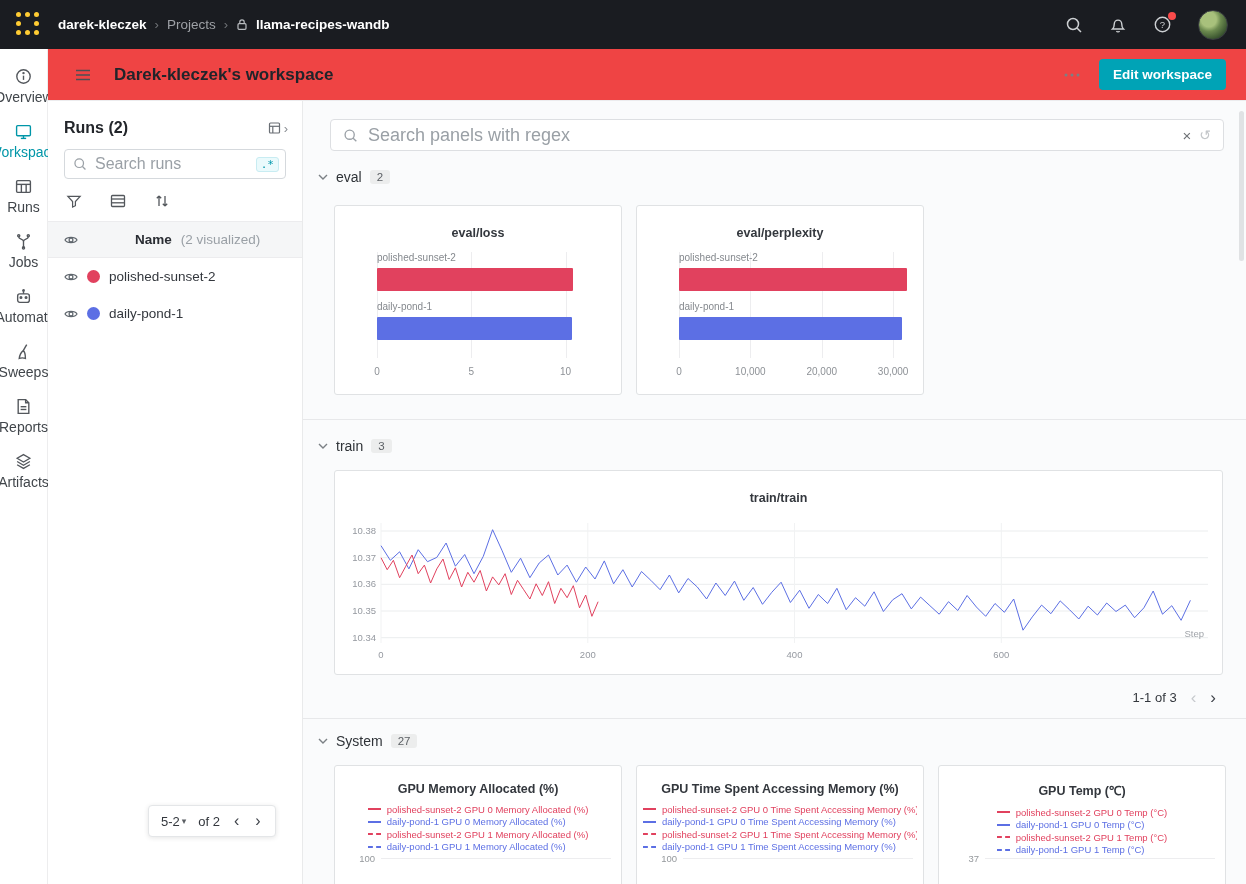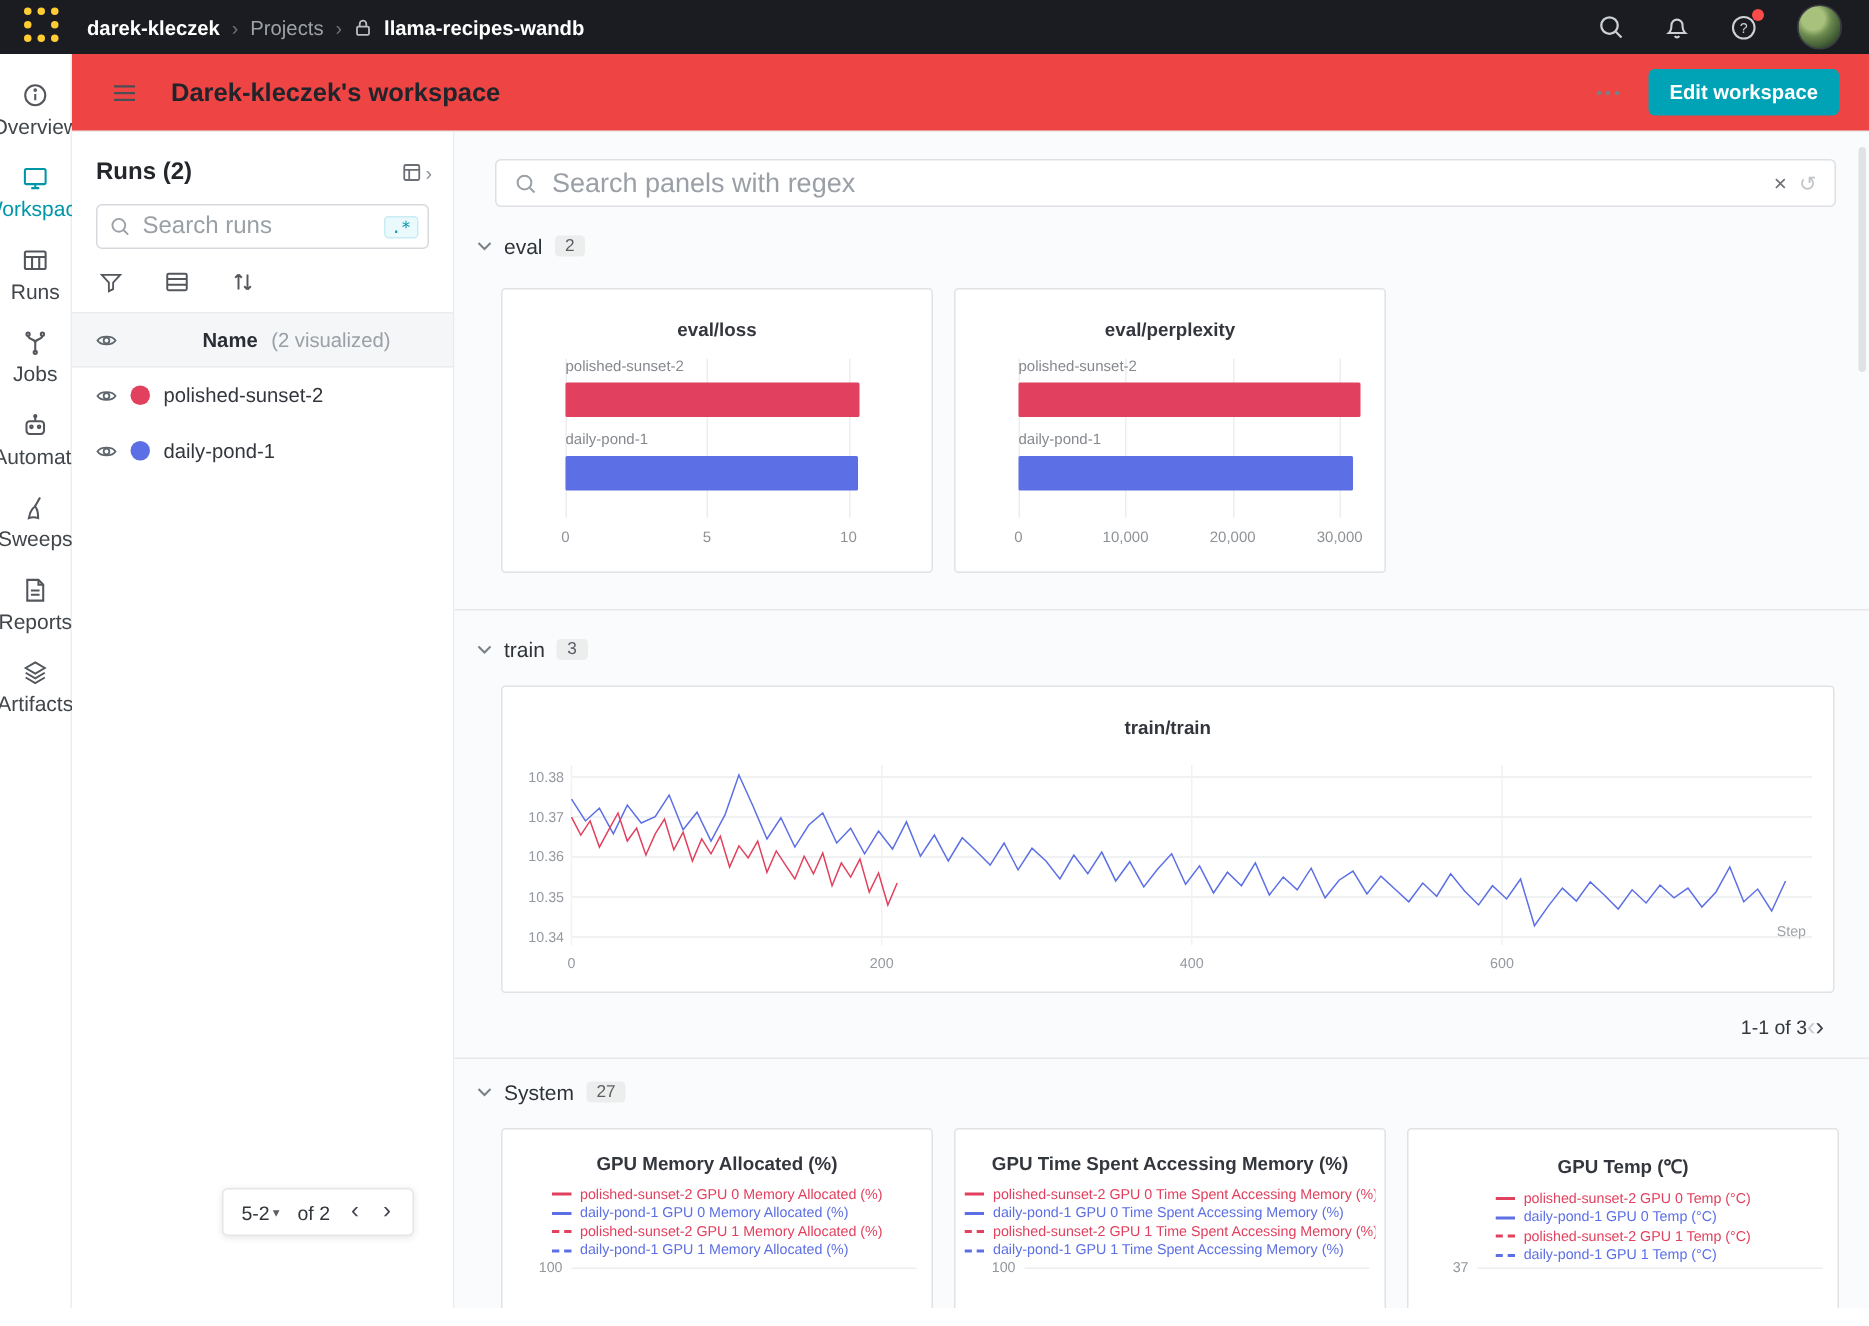--- a/index.html
+++ b/index.html
@@ -2,21 +2,21 @@
 <html><head>
 <meta charset="utf-8">
 <style>
   * { box-sizing: border-box; }
   html,body { margin:0; padding:0; }
   body {
     width:1246px; height:884px; overflow:hidden; background:#fff;
     font-family:"Liberation Sans", sans-serif; color:#33373d;
   }
   
-  .topnav { height:36px; background:#1a1c21; display:flex; align-items:center; }
+  .topnav { height:49px; background:#1a1c21; display:flex; align-items:center; }
   .logo { margin-left:16px; display:grid; grid-template-columns:repeat(3,8px); grid-auto-rows:8px; gap:1px; cursor:pointer; }
   .logo i { width:5px; height:5px; border-radius:50%; background:#ffcc33; display:block; }
   .logo i.off { background:transparent; }
   .crumbs { margin-left:16px; display:flex; align-items:center; gap:8px; font-size:13.5px; color:#9ea1a6; }
   .crumb-strong { color:#fff; font-weight:700; cursor:pointer; }
   .crumb-sep { color:#6f7276; font-size:13px; }
   .crumb-link { color:#9ea1a6; cursor:pointer; }
   .nav-right { margin-left:auto; margin-right:18px; display:flex; align-items:center; gap:26px; }
   .nav-icon { cursor:pointer; display:flex; align-items:center; position:relative; }
   .red-dot { position:absolute; top:-3px; right:-4px; width:8px; height:8px; border-radius:50%; background:#fa4b4b; }
@@ -80,21 +80,21 @@
   .bc-grid { position:absolute; top:0; bottom:0; width:1px; background:#ededef; }
   .bc-label { font-size:10px; color:#85898e; line-height:12px; margin-bottom:4px; position:relative; }
   .bc-label + .bc-bar + .bc-label { margin-top:10px; }
   .bc-bar { height:23px; border-radius:1px; position:relative; cursor:pointer; }
   .bc-axis { position:absolute; left:0; right:0; bottom:0; height:14px; }
   .bc-axis span { position:absolute; transform:translateX(-50%); font-size:10px; color:#8d9196; white-space:nowrap; }
   
   .train-card { margin:16px 0 0 16px; width:889px; height:205px; background:#fff; border:1px solid #e0e2e4; border-radius:3px; position:relative; }
   .train-title { text-align:center; font-size:12.5px; font-weight:700; color:#33373d; padding-top:20px; }
   .line-wrap { position:absolute; left:8px; right:8px; top:44px; bottom:4px; }
-  .train-pager { display:flex; justify-content:flex-end; align-items:center; margin:14px 4px 0 0; font-size:13px; color:#33373d; }
+  .train-pager { display:flex; justify-content:flex-end; align-items:center; gap:14px; margin:14px 4px 0 0; font-size:13px; color:#33373d; }
   .chev-disabled { color:#c6c9cd; font-size:17px; line-height:1; }
   .chev-active { color:#3f434a; font-size:17px; line-height:1; cursor:pointer; }
   
   .sys-cards { display:flex; gap:14px; margin:16px 0 0 16px; }
   .sys-card { width:288px; height:200px; background:#fff; border:1px solid #e0e2e4; border-radius:3px; flex:none; padding-top:16px; position:relative; overflow:hidden; }
   .sys-title { text-align:center; font-size:12.5px; font-weight:700; color:#33373d; }
   .legend { margin:7px auto 0; width:max-content; max-width:274px; overflow:hidden; }
   .lg-row { display:flex; align-items:center; gap:6px; height:12.5px; font-size:9.5px; white-space:nowrap; cursor:pointer; }
   .lg-dash { width:13px; flex:none; }
   .sys-axis { position:absolute; left:14px; right:10px; top:87px; }

